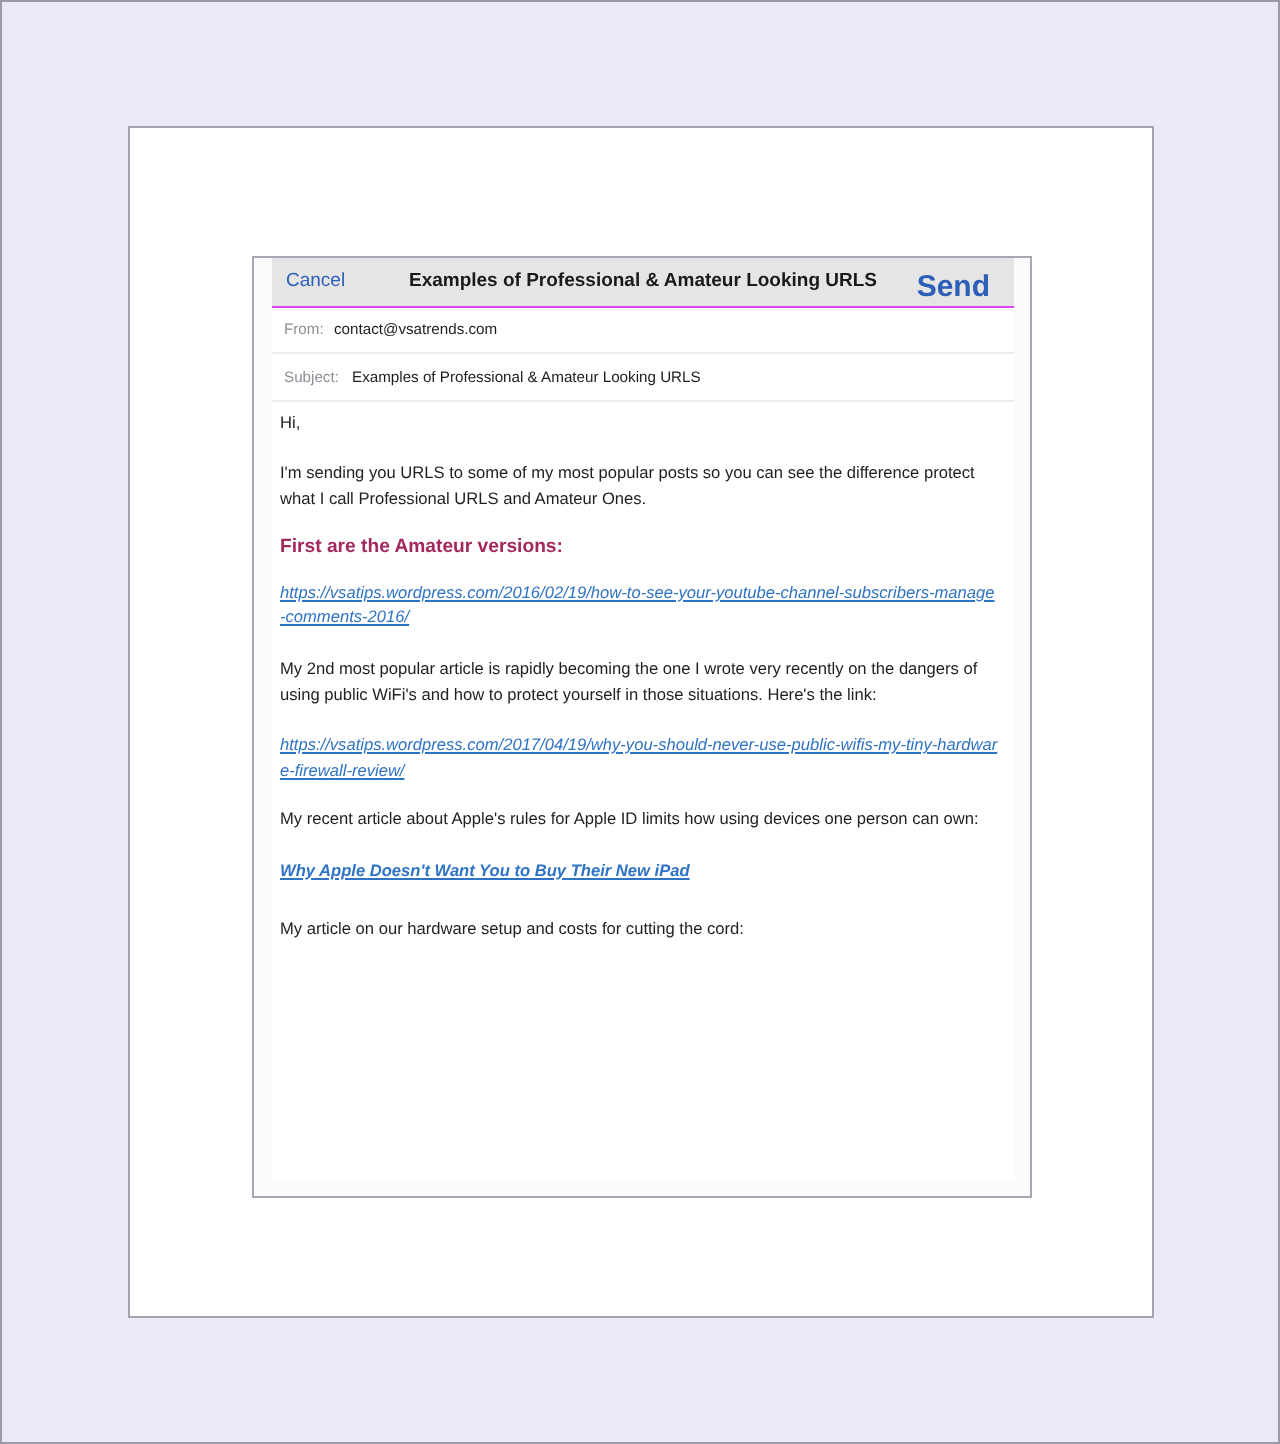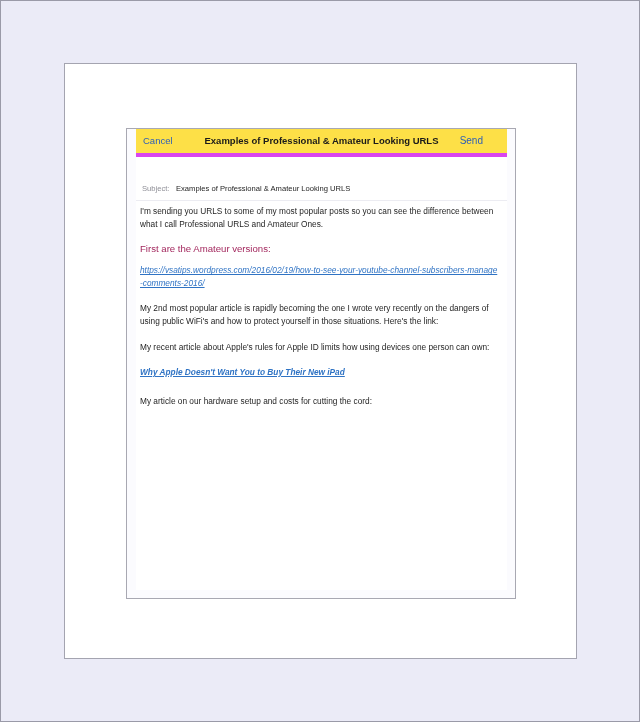--- a/index.html
+++ b/index.html
@@ -28,82 +28,88 @@
     border: 1px solid #a8a8b2;
     box-sizing: border-box;
   }
   .card-inner {
     position: absolute;
     left: 9px; right: 8px; top: 0; bottom: 8px;
     background: #ffffff;
   }
   .header {
     position: absolute; left: 0; right: 0; top: 0; height: 24px;
-    background: #fde047;
+    background: #e5e5e5;
     display: flex; align-items: center;
-    border-bottom: 4px solid #d946ef;
+    border-bottom: 1px solid #d946ef;
   }
   .header .cancel {
     position: absolute; left: 7px; top: 6px;
     color: #2d5fb8; font-size: 9.5px;
   }
   .header .title {
     position: absolute; left: 0; right: 0; top: 6px; text-align: center;
     color: #1a1a1a; font-size: 9.5px; font-weight: bold;
   }
   .header .send {
-    position: absolute; right: 24px; top: 6px;
-    color: #2d5fb8; font-size: 10px; font-weight: normal;
+    position: absolute; right: 12px; top: 6px;
+    color: #2d5fb8; font-size: 15px; font-weight: bold;
   }
   .field {
     position: absolute; left: 0; right: 0; height: 23px;
     border-bottom: 1px solid #ececf2;
     font-size: 7.6px;
   }
   .field .lbl { position: absolute; left: 6px; top: 7px; color: #8e8e96; }
   .field .val { position: absolute; top: 7px; color: #1e1e1e; }
   .from { top: 24px; }
   .subject { top: 48px; }
   .body {
     position: absolute; left: 4px; right: 8px; top: 76px;
     font-size: 8.3px; line-height: 12.8px; color: #1f1f1f;
   }
   .body p { margin: 0; }
   .body .h {
-    color: #a3285e; font-weight: normal; font-size: 9.6px;
+    color: #a3285e; font-weight: bold; font-size: 9.6px;
   }
   .body a {
     color: #2f73c4; text-decoration: underline; display: block; font-style: italic;
   }
   .body a.bold { font-weight: bold; }
 </style>
 </head>
 <body>
 
 <div class="mat"></div>
 
 <div class="card">
   <div class="card-inner">
 
     <div class="header">
       <span class="cancel">Cancel</span>
       <span class="title">Examples of Professional &amp; Amateur Looking URLS</span>
       <span class="send">Send</span>
     </div>
 
+    <div class="field from">
+      <span class="lbl">From:</span>
+      <span class="val" style="left:31px">contact@vsatrends.com</span>
+    </div>
 
     <div class="field subject">
       <span class="lbl">Subject:</span>
       <span class="val" style="left:40px">Examples of Professional &amp; Amateur Looking URLS</span>
     </div>
 
     <div class="body">
-      <p style="margin-bottom:12px">I'm sending you URLS to some of my most popular posts so you can see the difference between what I call Professional URLS and Amateur Ones.</p>
+      <p style="margin-bottom:12.5px">Hi,</p>
+      <p style="margin-bottom:12px">I'm sending you URLS to some of my most popular posts so you can see the difference protect what I call Professional URLS and Amateur Ones.</p>
       <p class="h" style="margin-bottom:9px">First are the Amateur versions:</p>
       <a style="margin-bottom:12.5px; word-break:break-all;">https://vsatips.wordpress.com/2016/02/19/how-to-see-your-youtube-channel-subscribers-manage-comments-2016/</a>
       <p style="margin-bottom:12.5px">My 2nd most popular article is rapidly becoming the one I wrote very recently on the dangers of using public WiFi's and how to protect yourself in those situations. Here's the link:</p>
+      <a style="margin-bottom:12px; word-break:break-all;">https://vsatips.wordpress.com/2017/04/19/why-you-should-never-use-public-wifis-my-tiny-hardware-firewall-review/</a>
       <p style="margin-bottom:12.5px">My recent article about Apple's rules for Apple ID limits how using devices one person can own:</p>
       <a class="bold" style="margin-bottom:16px">Why Apple Doesn't Want You to Buy Their New iPad</a>
       <p style="margin-bottom:9px">My article on our hardware setup and costs for cutting the cord:</p>
     </div>
 
   </div>
 </div>
 
 </body></html>

